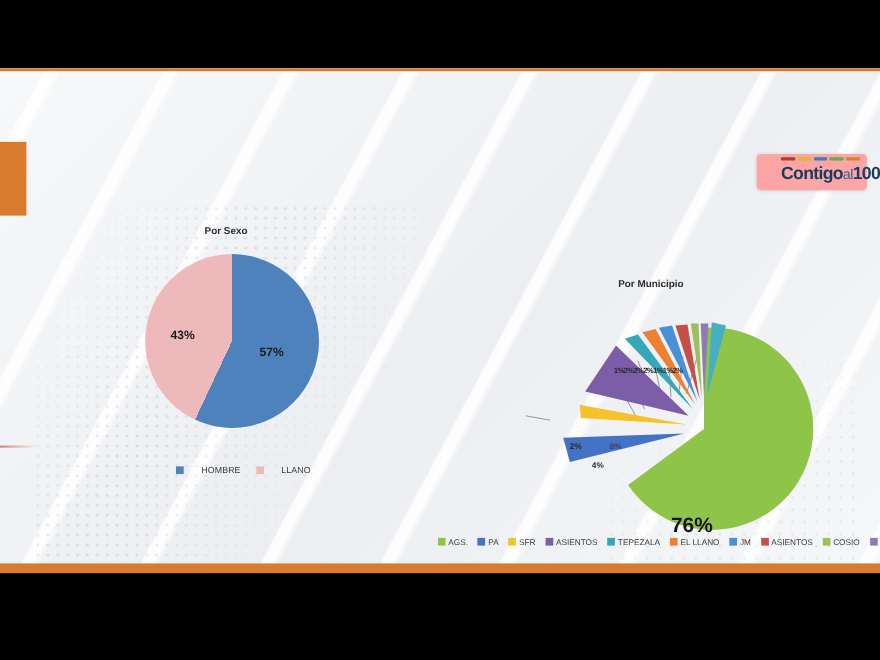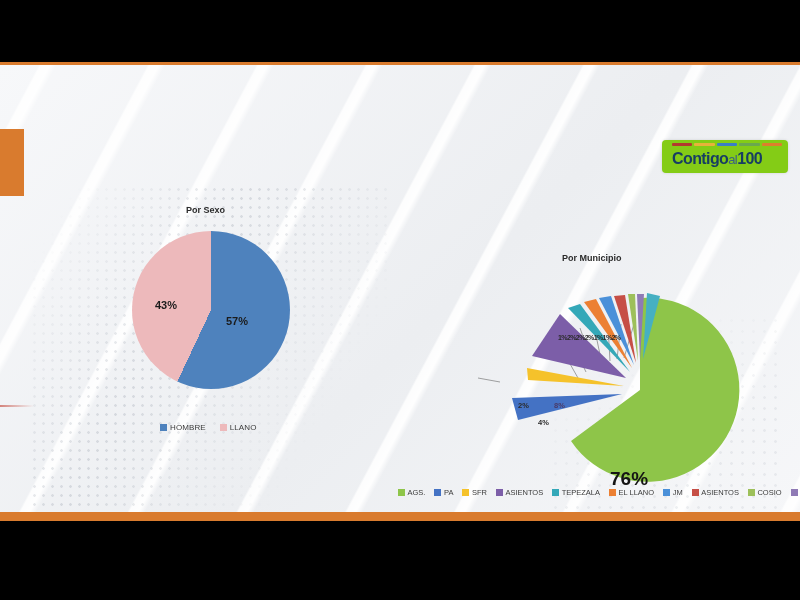--- a/index.html
+++ b/index.html
@@ -82,25 +82,25 @@
     position: absolute; left: 44px; top: 70px;
     font-size: 42px; font-weight: bold;
     letter-spacing: .5px;
     color: #173d63;
     font-family: "Liberation Sans", sans-serif;
   }
 
   
   #logo {
     position: absolute; right: 12px; top: 75px;
-    width: 126px; height: 33px;
-    background: #84cc16;
+    width: 100px; height: 33px;
+    background: #fca5a5;
     border-radius: 4px;
     box-shadow: 0 0 3px rgba(0,0,0,.12);
-    padding: 3px 6px 0 10px;
+    padding: 3px 6px 0 22px;
   }
   #logo-dashes { display: flex; gap: 2px; height: 4px; margin-bottom: 1px; }
   #logo-dashes span { flex: 1; height: 3px; border-radius: 1px; }
   #logo-word {
     font-size: 16px; font-weight: bold; color: #173d63;
     letter-spacing: -.6px; white-space: nowrap;
     line-height: 22px;
   }
   #logo-word .lw-al { font-weight: normal; font-size: 13px; color: #3a5f85; }
   #logo-word .lw-100 { font-weight: bold; }
@@ -115,28 +115,28 @@
   #muni-title { left: 562px; top: 188px; }
 
   
   #pie-sexo {
     position: absolute; left: 132px; top: 166px;
     width: 158px; height: 158px; border-radius: 50%;
   }
   .pie-label {
     position: absolute; font-size: 11px; font-weight: bold; color: #1b1b1b;
   }
-  #lbl-hombre { left: 226px; top: 250px; }
+  #lbl-hombre { left: 236px; top: 250px; }
   #lbl-mujer  { left: 155px; top: 234px; }
 
   #legend-sexo {
     position: absolute; left: 160px; top: 358px;
     display: flex; gap: 14px; align-items: center;
   }
-  #legend-sexo .lg { display: flex; align-items: center; gap: 3px; }
+  #legend-sexo .lg { display: flex; align-items: center; gap: 16px; }
   #legend-sexo .sw { width: 7px; height: 7px; display: inline-block; }
   #legend-sexo .tx { font-size: 8px; color: #3a3a3a; letter-spacing: .1px; }
 
   
   #muni-wrap {
     position: absolute; left: 470px; top: 195px; width: 330px; height: 250px;
   }
   #muni-svg { position: absolute; left: 0; top: 0; }
   #lbl-76 {
     position: absolute; left: 140px; top: 208px;

